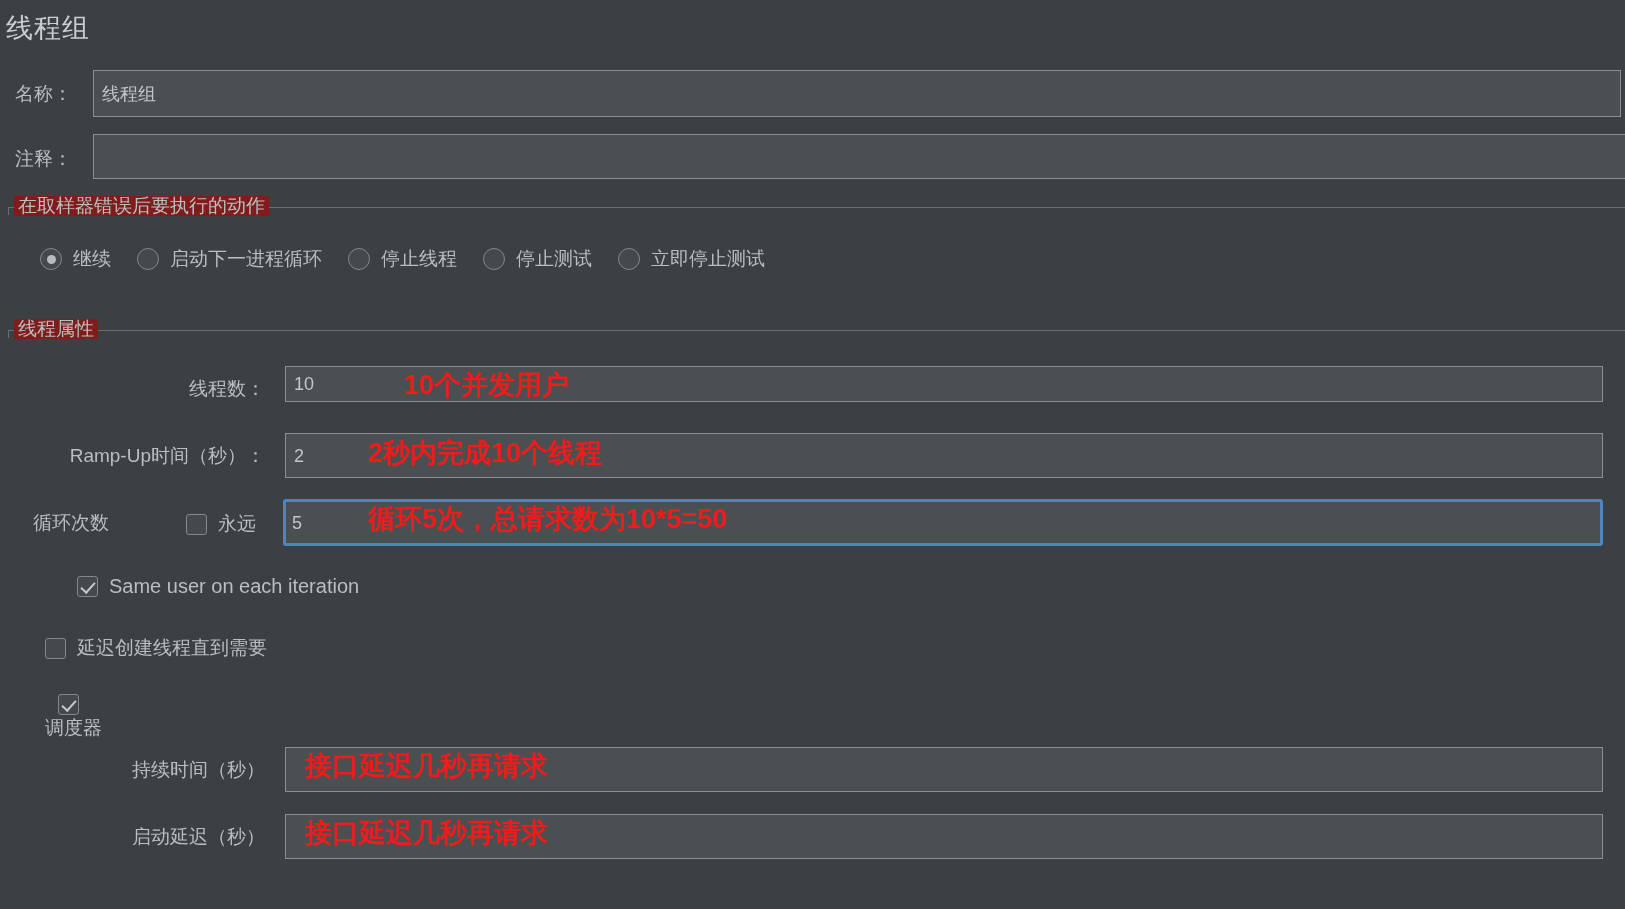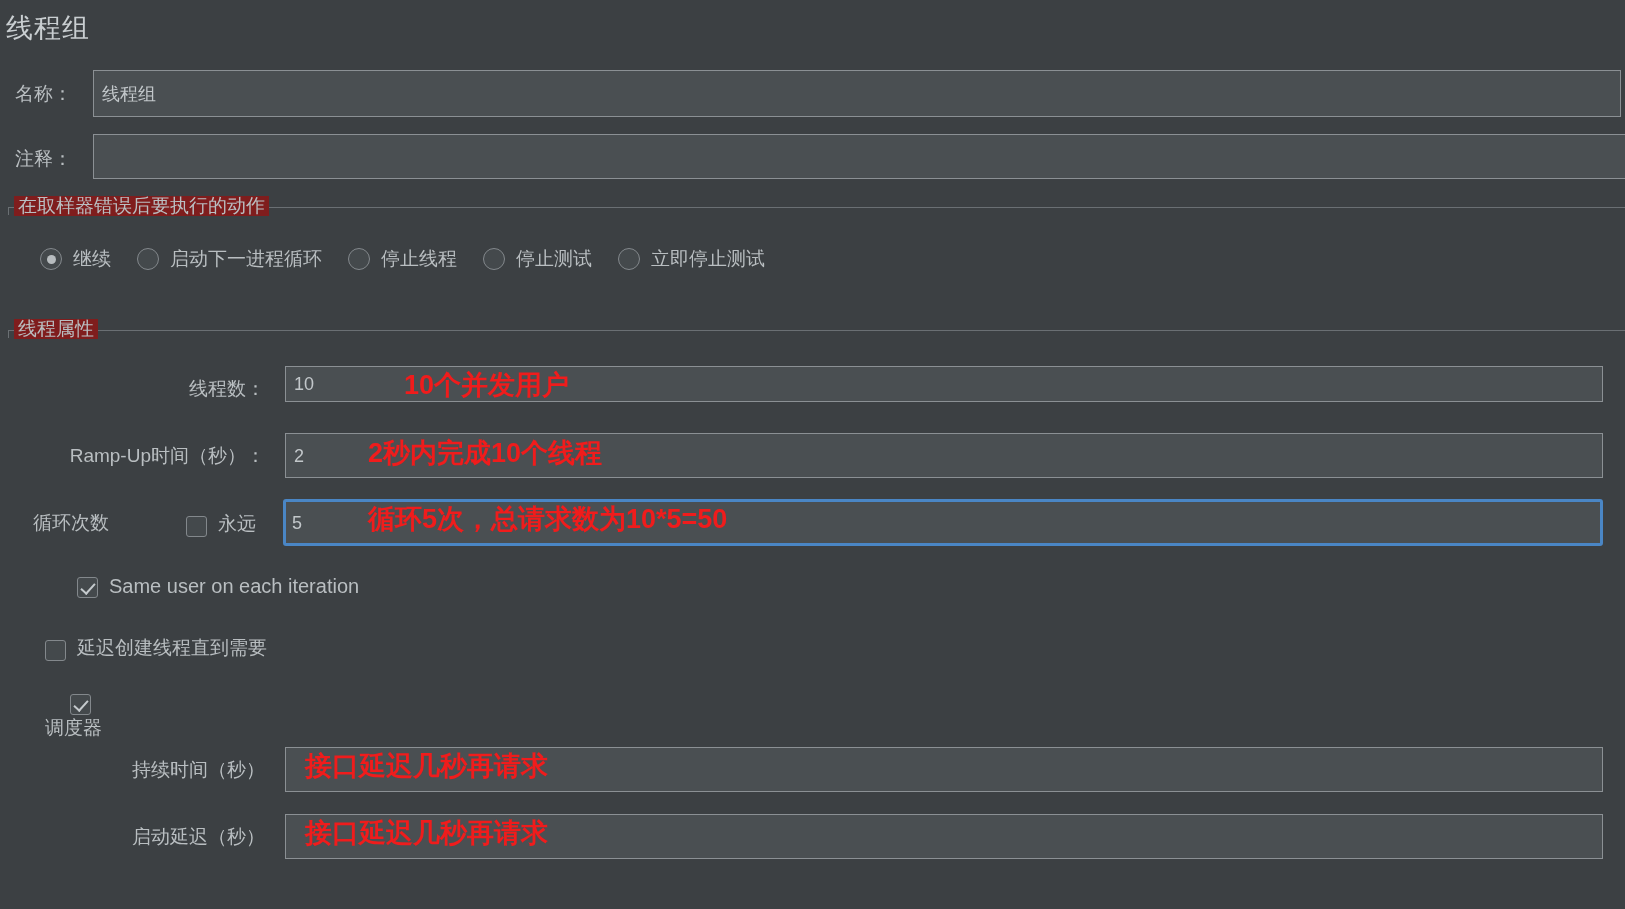--- a/index.html
+++ b/index.html
@@ -119,21 +119,21 @@
     position: absolute;
     left: 50%; top: 50%;
     width: 9px; height: 9px;
     margin: -4.5px 0 0 -4.5px;
     border-radius: 50%;
     background: #b7bcbf;
   }
   .radio-label { font-size: 19px; color: #b9bec1; }
 
   
-  .cb-row { position: absolute; display: flex; align-items: flex-end; white-space: nowrap; }
+  .cb-row { position: absolute; display: flex; align-items: center; white-space: nowrap; }
   .cb-box {
     width: 21px; height: 21px;
     border: 1px solid #83888c;
     border-radius: 3px;
     background: #44494c;
     margin-right: 11px;
     flex: none;
     position: relative;
   }
   .cb-box.on::after {

